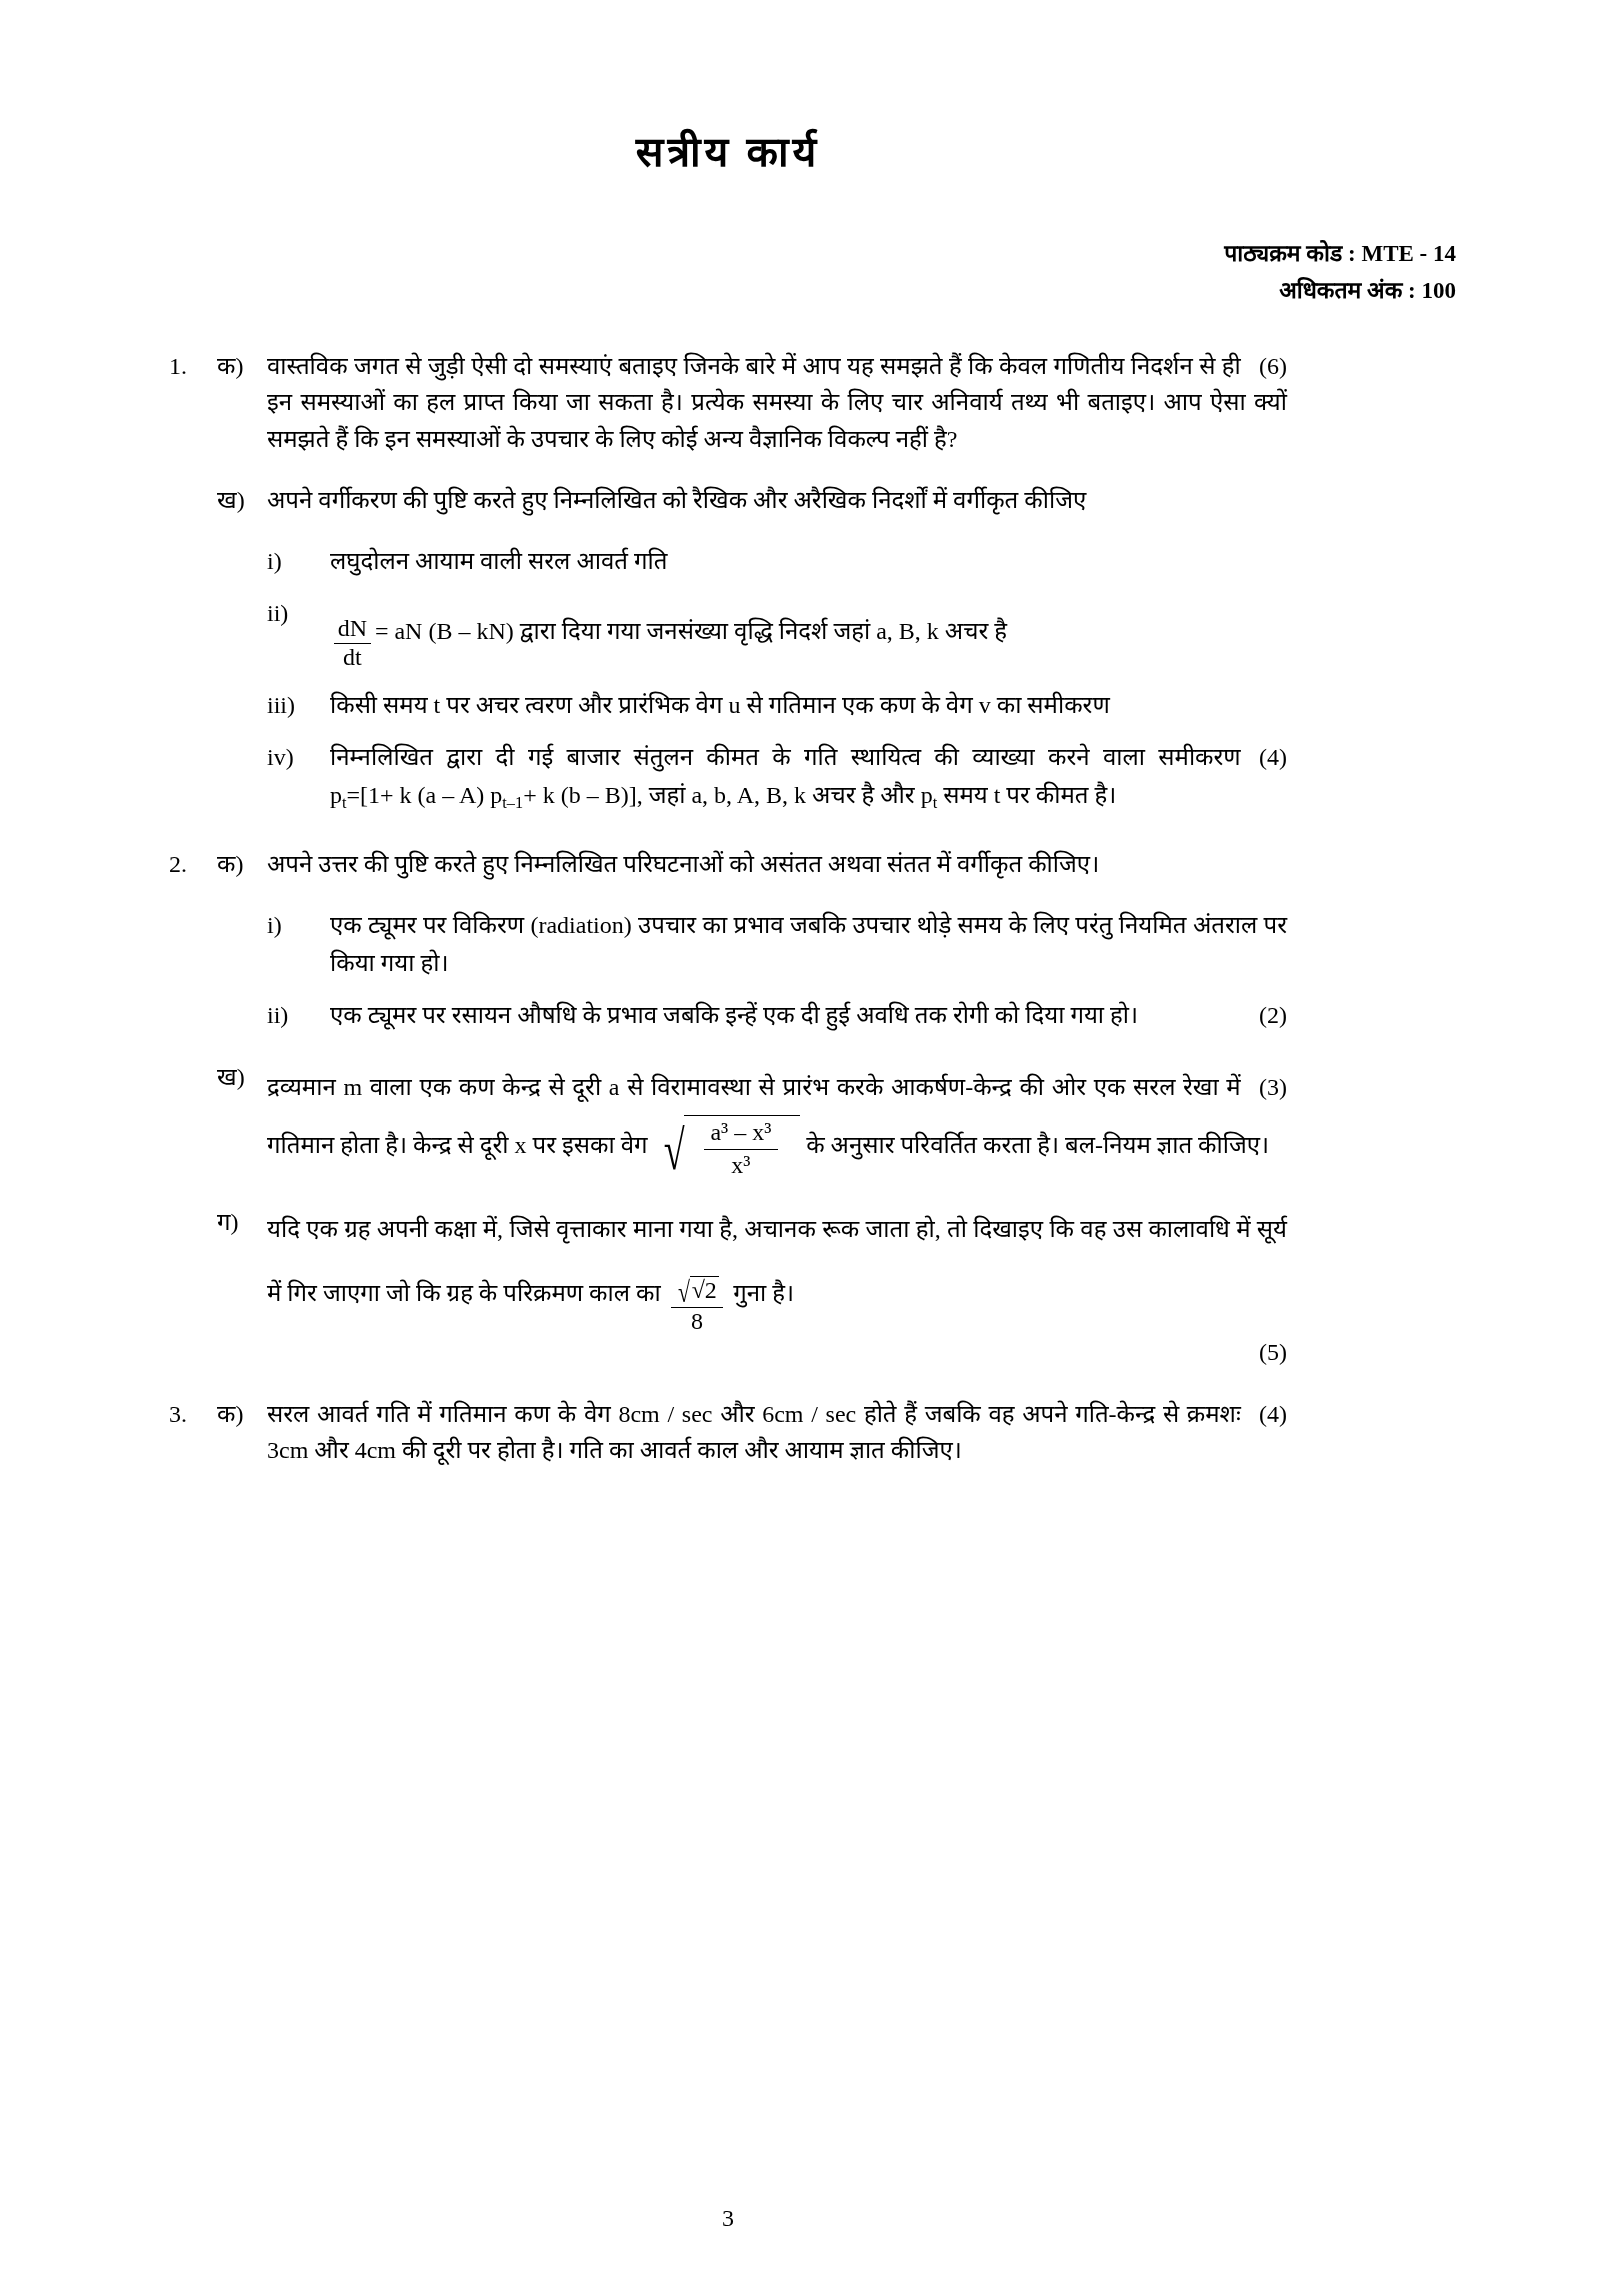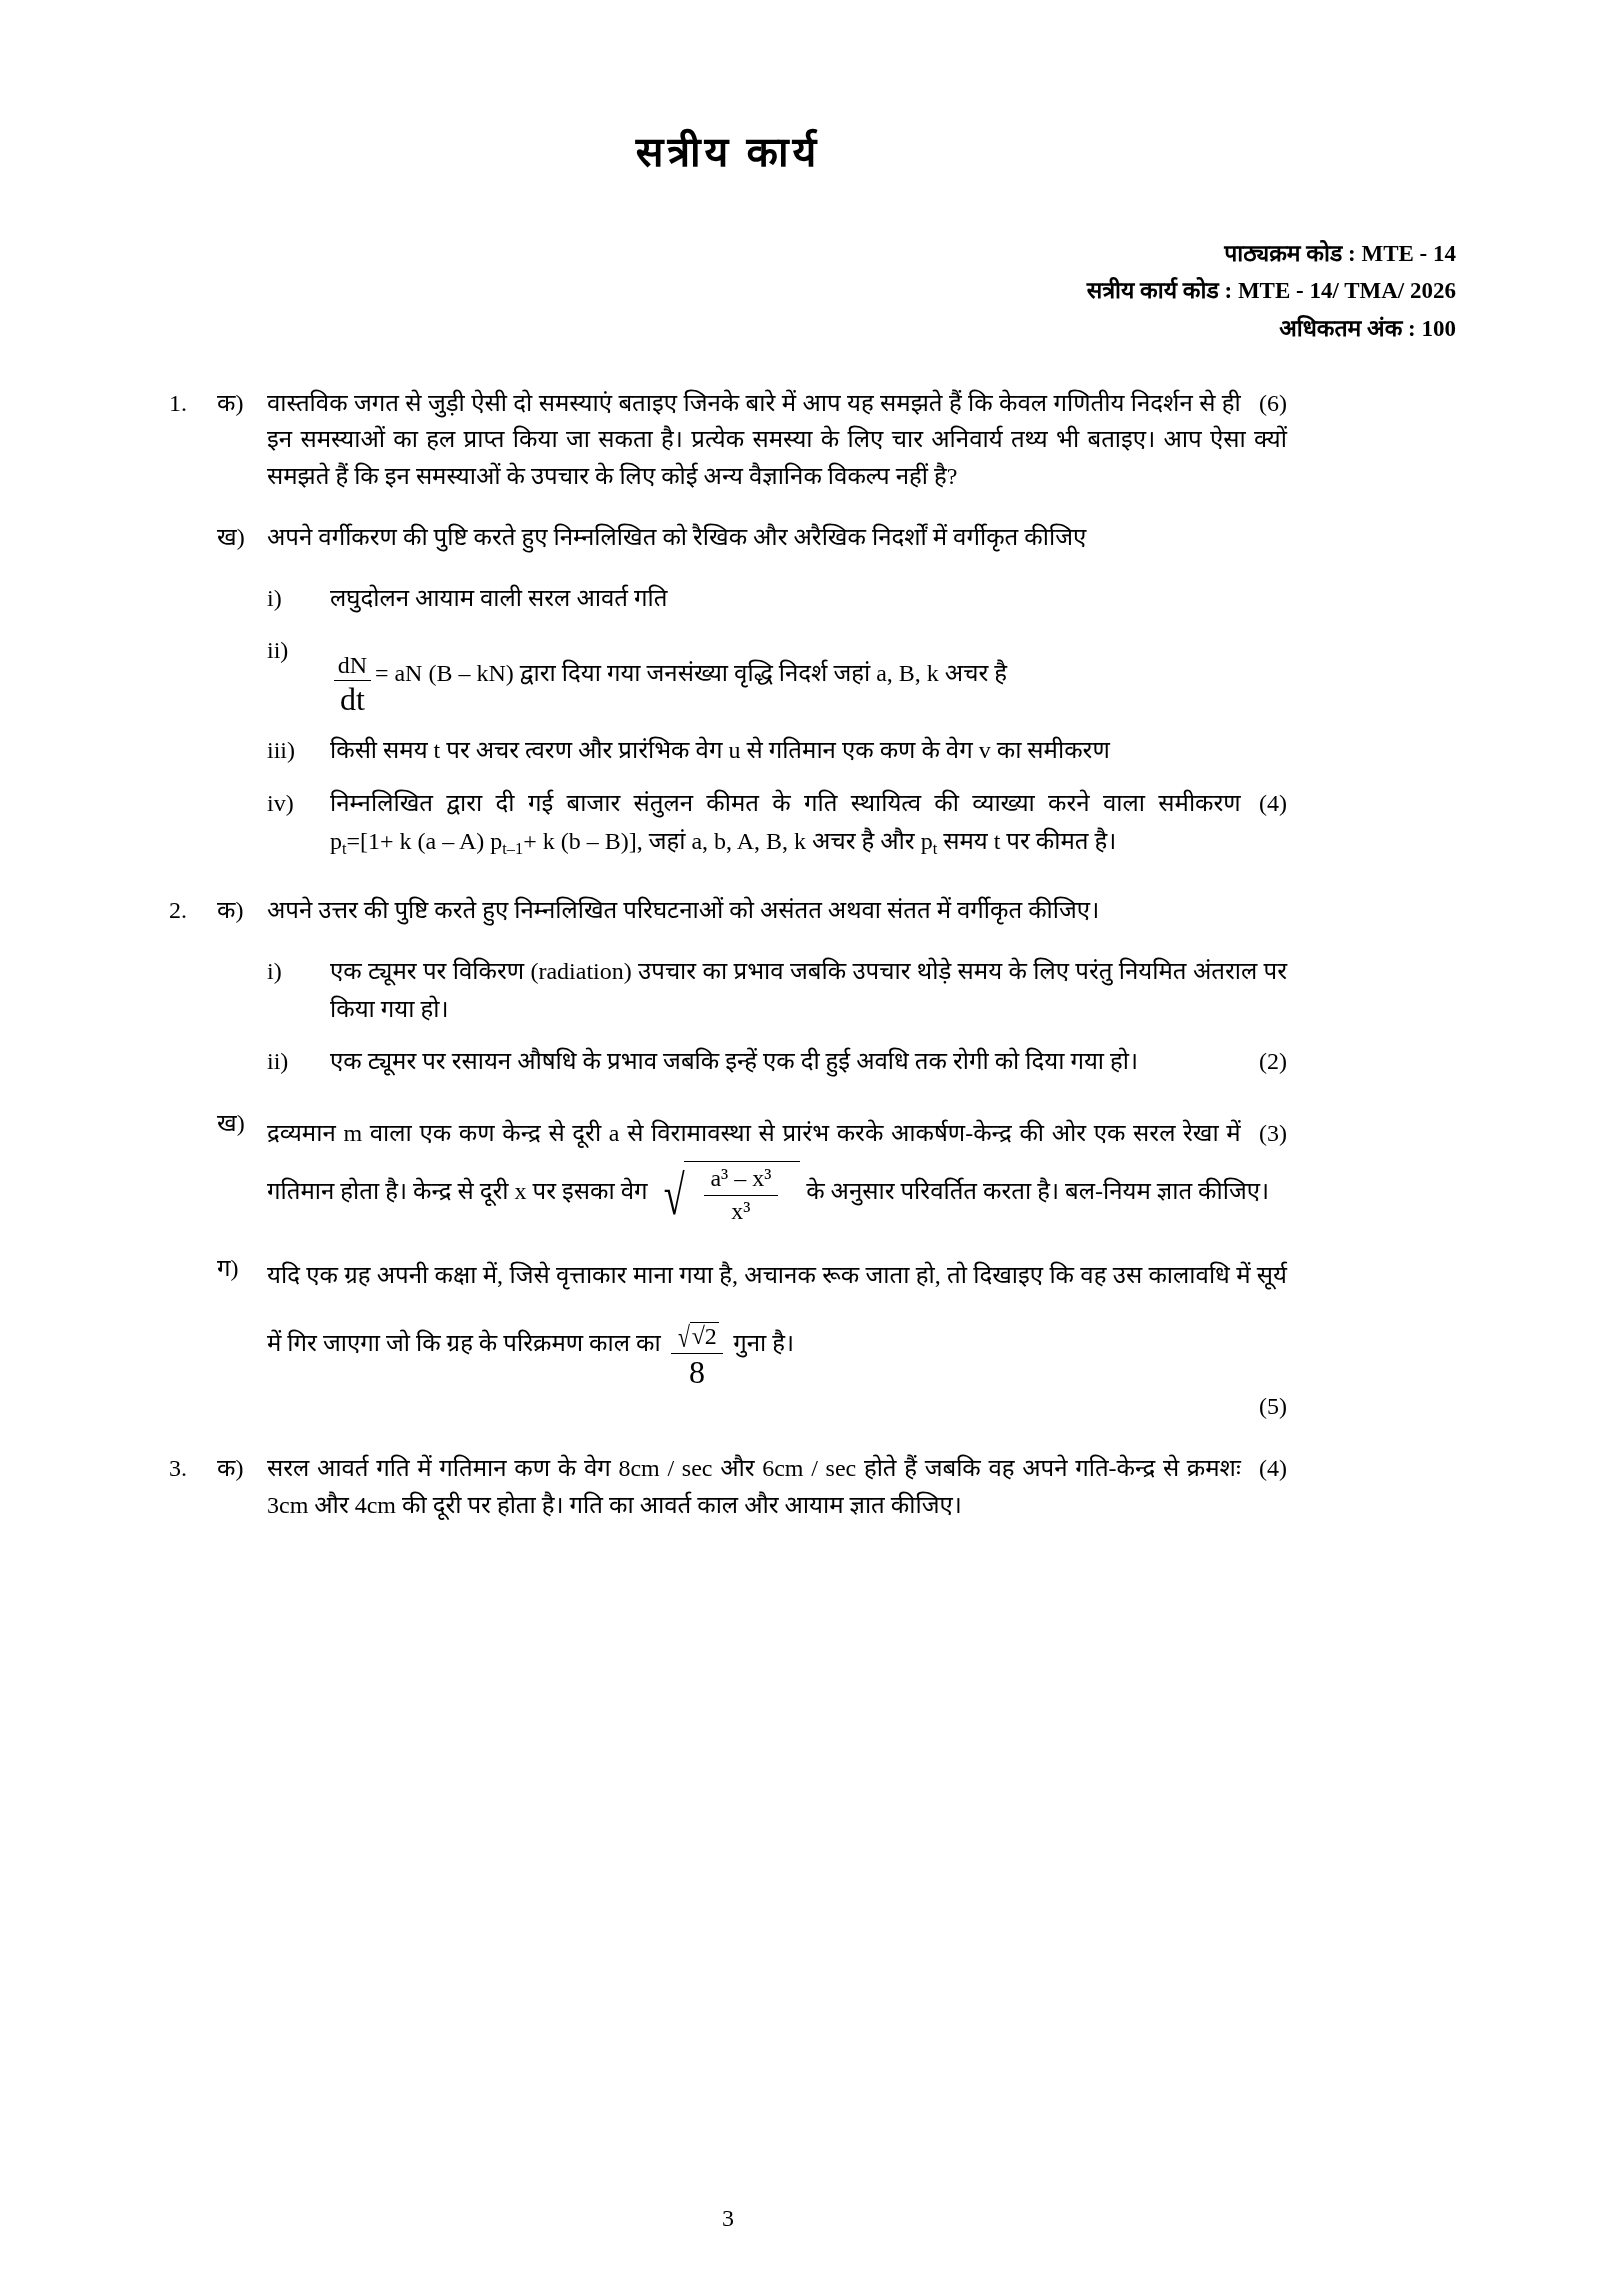--- a/index.html
+++ b/index.html
@@ -133,21 +133,21 @@
   .frac .num {
     display: block;
     padding: 0 3.9px 1.3px 3.9px;
     border-bottom: 1.3px solid #000;
     font-size: 24px;
     margin-top: 22px;
   }
   .frac .den {
     display: block;
     padding: 1.3px 3.9px 0 3.9px;
-    font-size: 32px;
+    font-size: 24px;
   }
   sub  { font-size: 0.68em; vertical-align: -0.28em; }
 
   
   .sqrt {
     display: inline-block;
     vertical-align: middle;
     position: relative;
     white-space: nowrap;
   }
@@ -222,21 +222,20 @@
 </style>
 </head>
 <body>
 
 <div class="page">
 
   <h1 class="doc-title">सत्रीय  कार्य</h1>
 
   <div class="meta-block">
     <div class="meta-line">पाठ्यक्रम कोड  :  MTE - 14</div>
-    <div class="meta-line">सत्रीय कार्य कोड  :  MTE - 14/ TMA/ 2026</div>
     <div class="meta-line">अधिकतम अंक : 100</div>
   </div>
 
   <div class="qlist">
 
     <div class="qrow">
       <div class="qnum">1.</div>
       <div class="qpart">क)</div>
       <div class="qbody">
         <span class="marks">(6)</span>

